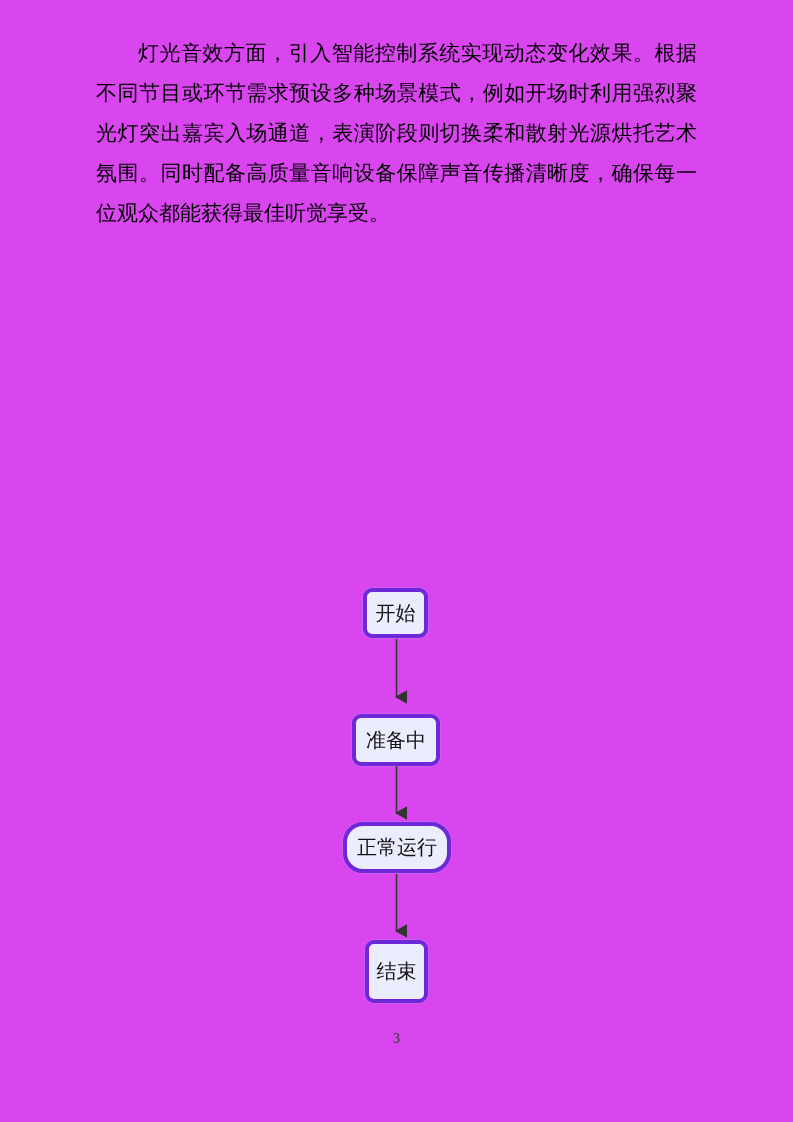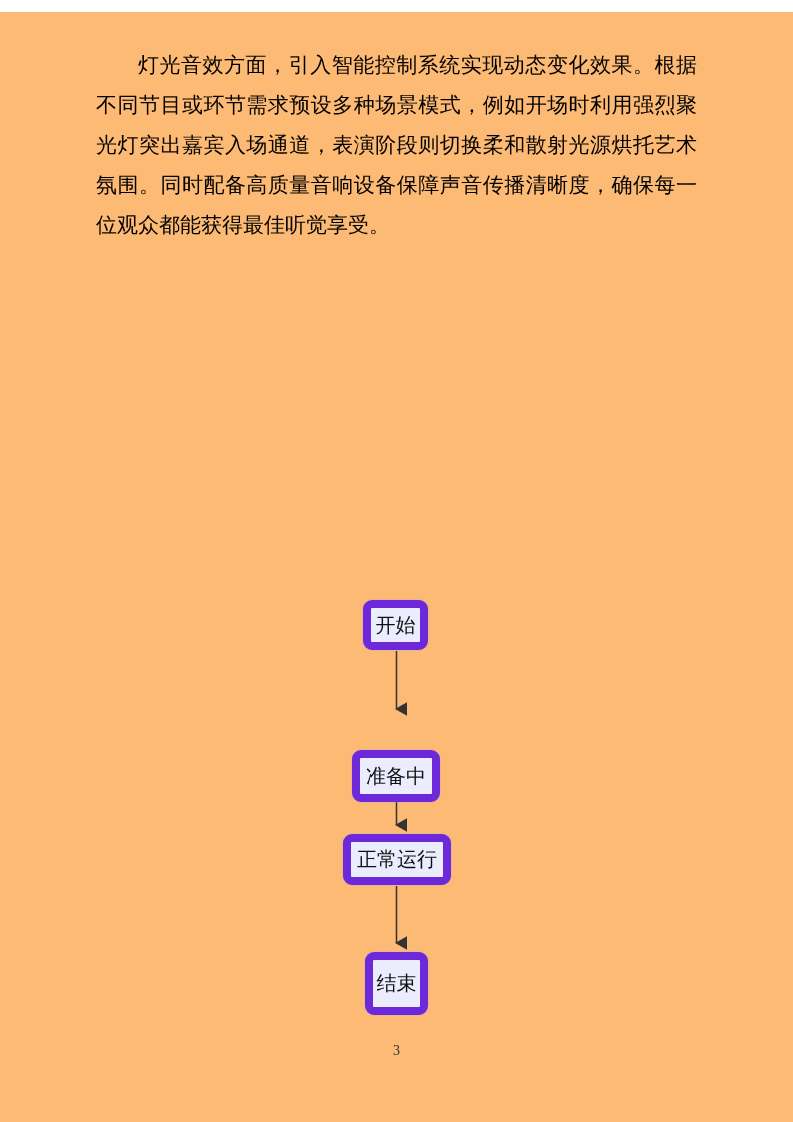--- a/index.html
+++ b/index.html
@@ -8,22 +8,21 @@
     width: 793px;
     height: 1122px;
     background: #ffffff;
     position: relative;
     font-family: "Liberation Serif", "DejaVu Serif", serif;
     overflow: hidden;
   }
   .page {
     position: absolute;
     inset: 0;
-    background: #fdba74;
-    margin-top: 12px;
+    background: #d946ef;
   }
   .text-block {
     position: absolute;
     top: 33px;
     left: 96px;
     width: 601px;
     font-size: 21px;
     line-height: 40px;
     color: #000000;
     text-align: justify;
@@ -37,33 +36,33 @@
     position: absolute;
     left: 0;
     top: 0;
     width: 793px;
     height: 1122px;
     pointer-events: none;
   }
   .node {
     position: absolute;
     background: #ECECFF;
-    border: 8px solid #6d28d9;
+    border: 4px solid #6d28d9;
     border-radius: 9px;
     display: flex;
     align-items: center;
     justify-content: center;
     font-family: "Liberation Sans", "DejaVu Sans", sans-serif;
     font-size: 20px;
     color: #111111;
     box-shadow: 0 0 0 1px rgba(185,165,232,0.25);
   }
   .node-start   { left: 363px; top: 588px; width: 65px;  height: 50px; }
-  .node-prep    { left: 352px; top: 738px; width: 88px;  height: 52px; }
-  .node-running { left: 343px; top: 822px; width: 108px; height: 51px; }
+  .node-prep    { left: 352px; top: 714px; width: 88px;  height: 52px; }
+  .node-running { left: 343px; top: 822px; width: 108px; height: 51px; border-radius: 20px; }
   .node-end     { left: 365px; top: 940px; width: 63px;  height: 63px; }
   svg.arrows {
     position: absolute;
     left: 0; top: 0;
     width: 793px;
     height: 1122px;
   }
   .page-number {
     position: absolute;
     top: 1031px;

